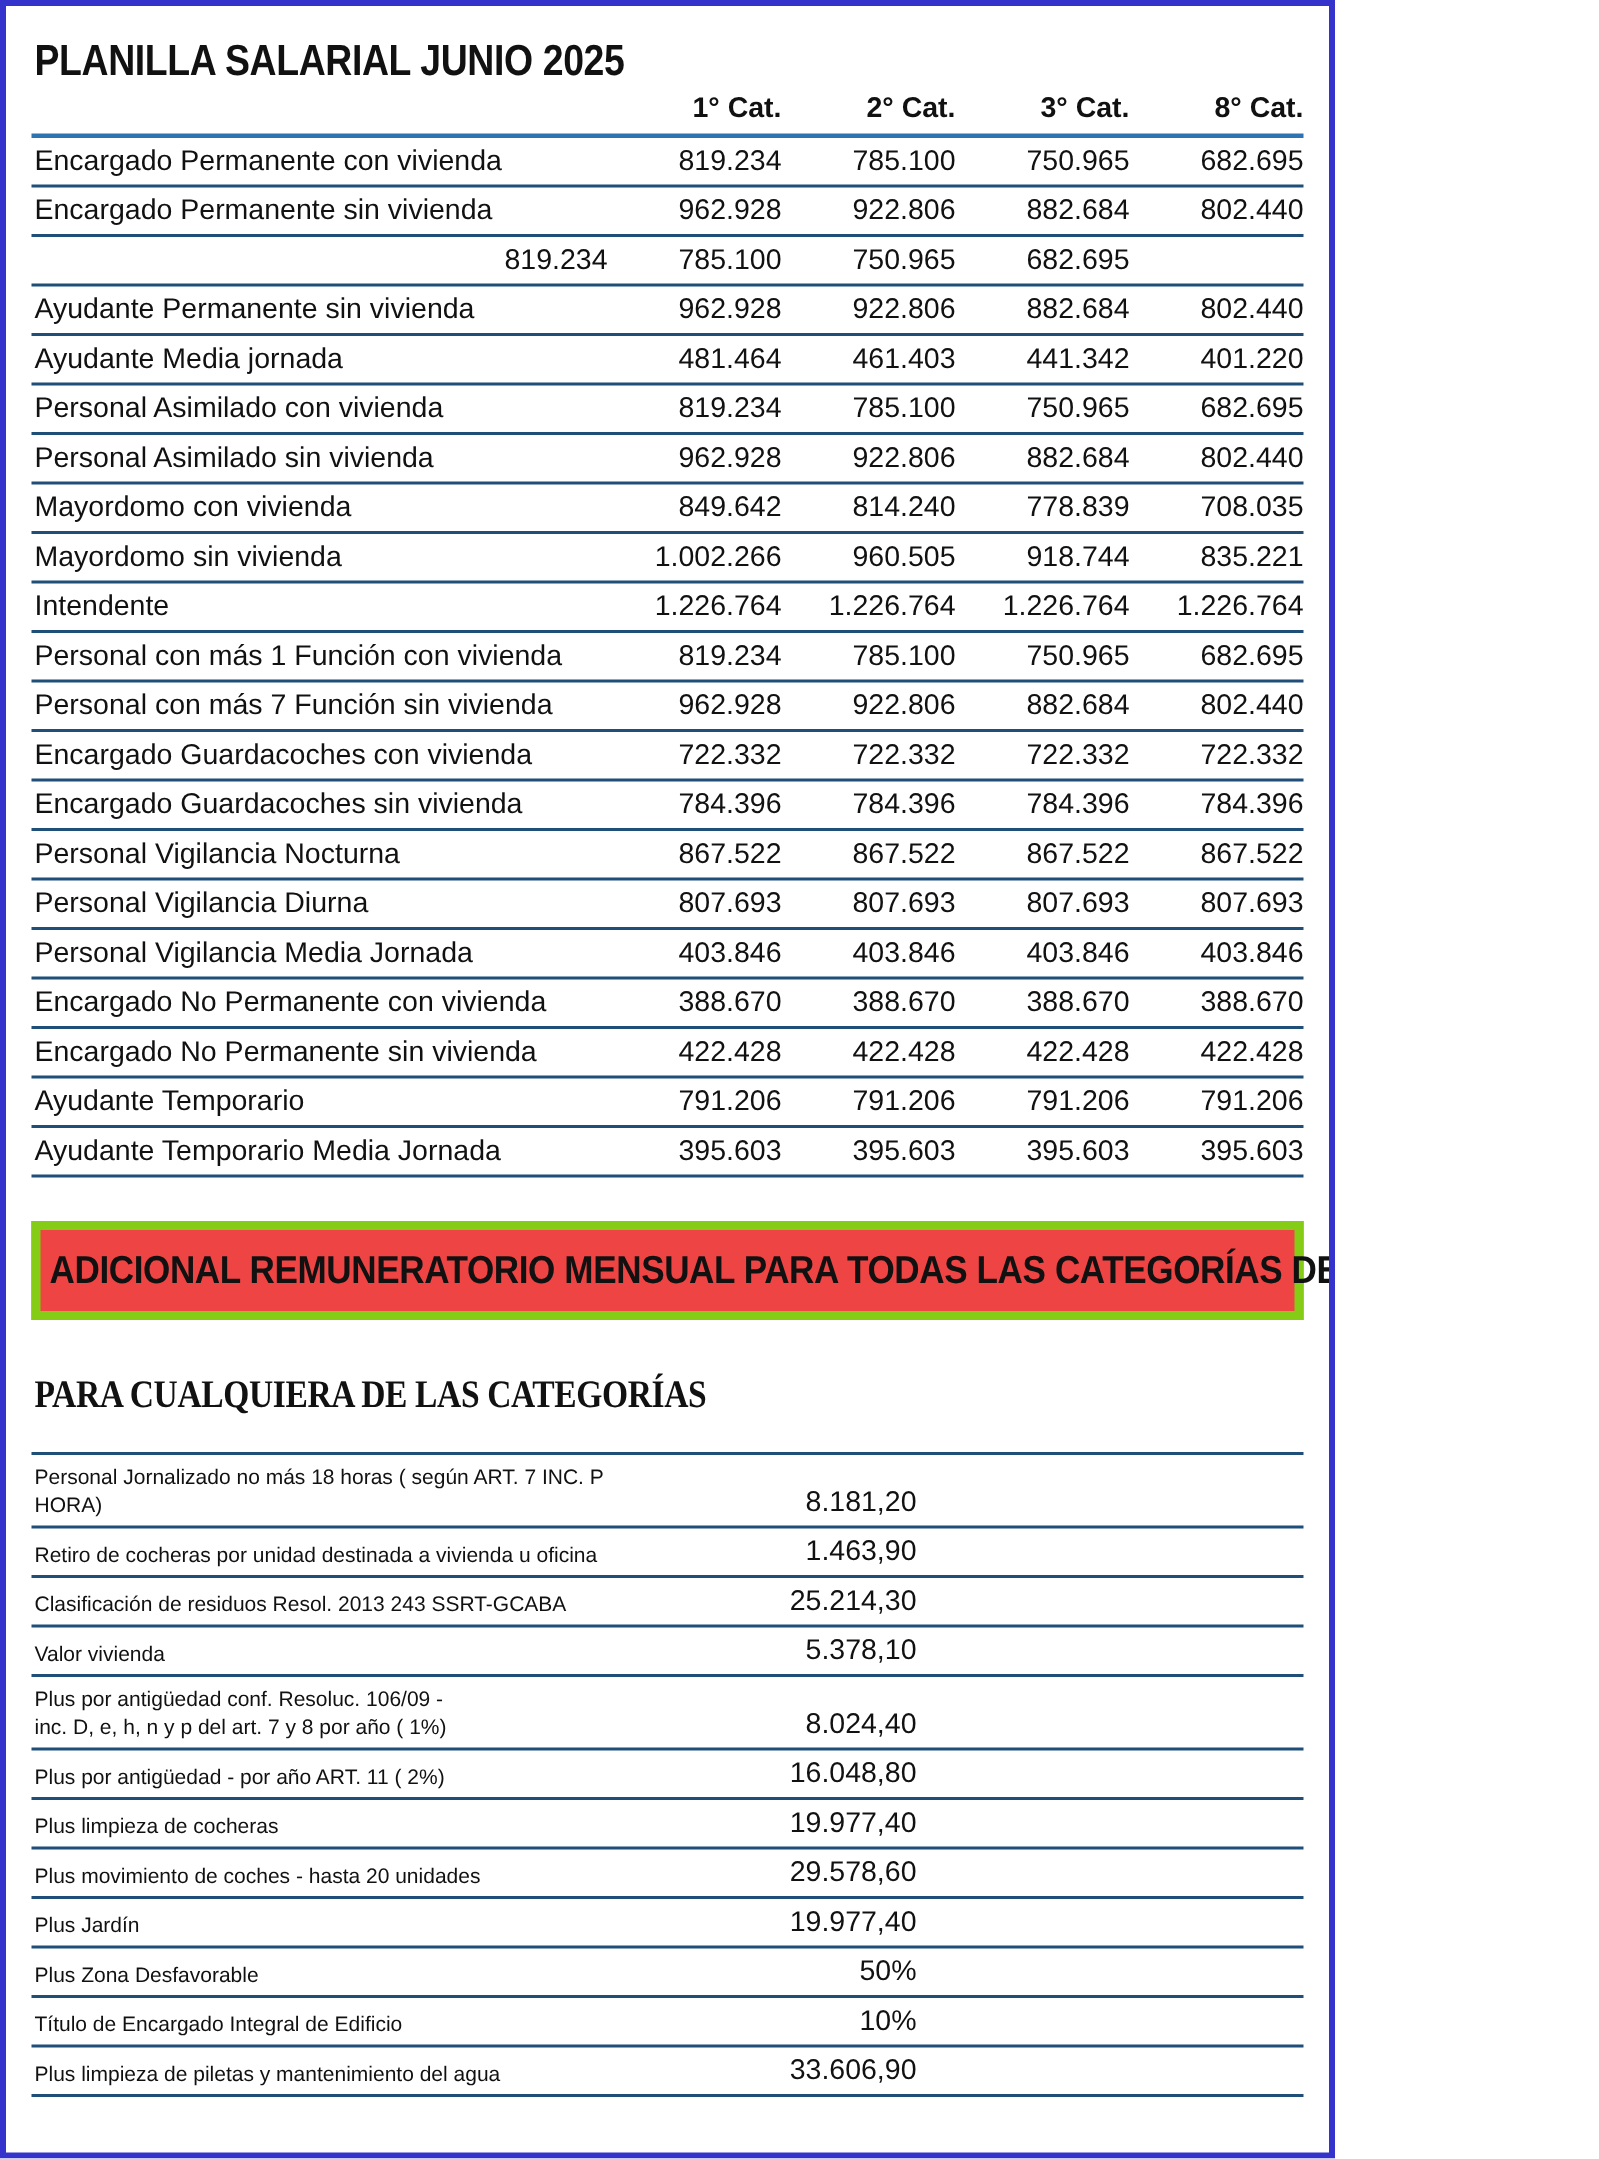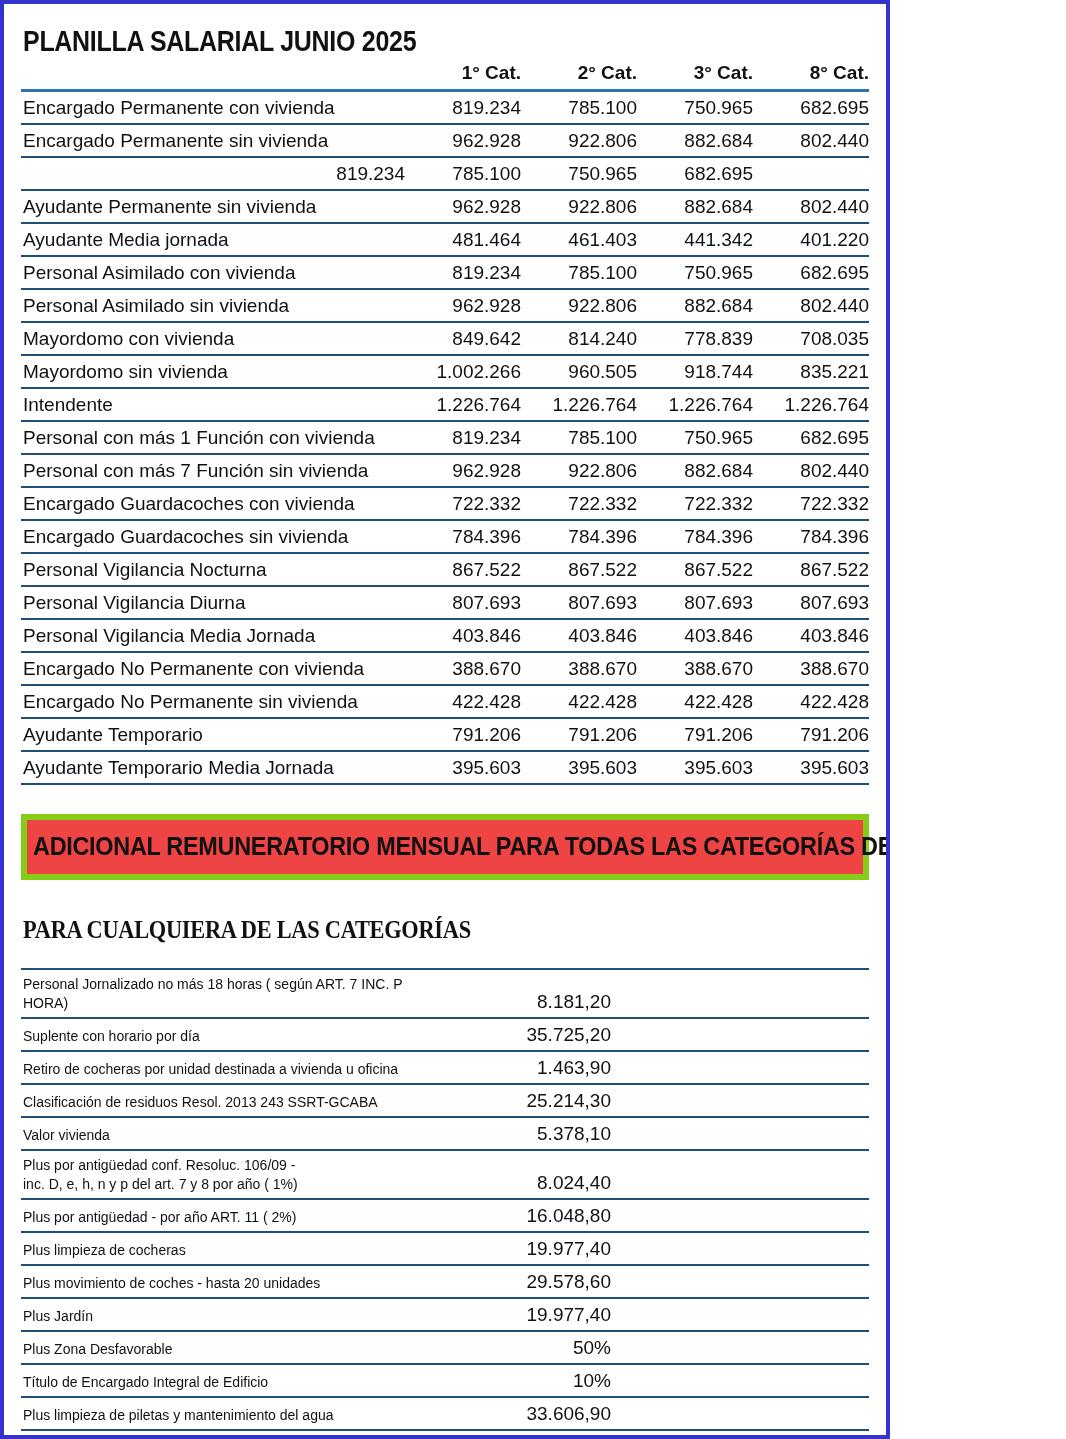--- a/index.html
+++ b/index.html
@@ -275,25 +275,20 @@
   <h2 class="section-heading"><span class="condensed">PARA CUALQUIERA DE LAS CATEGORÍAS</span></h2>
 
   <div class="t2">
     <div id="t2-body">
   <div class="t2-row">
     <span class="lbl">Personal Jornalizado no más 18 horas ( según ART. 7 INC. P HORA)</span>
     <span class="num">8.181,20</span>
     <span></span>
   </div>
 
-  <div class="t2-row">
-    <span class="lbl">Suplente con horario por día</span>
-    <span class="num">35.725,20</span>
-    <span></span>
-  </div>
 
   <div class="t2-row">
     <span class="lbl">Retiro de cocheras por unidad destinada a vivienda u oficina</span>
     <span class="num">1.463,90</span>
     <span></span>
   </div>
 
   <div class="t2-row">
     <span class="lbl">Clasificación de residuos Resol. 2013 243 SSRT-GCABA</span>
     <span class="num">25.214,30</span>

